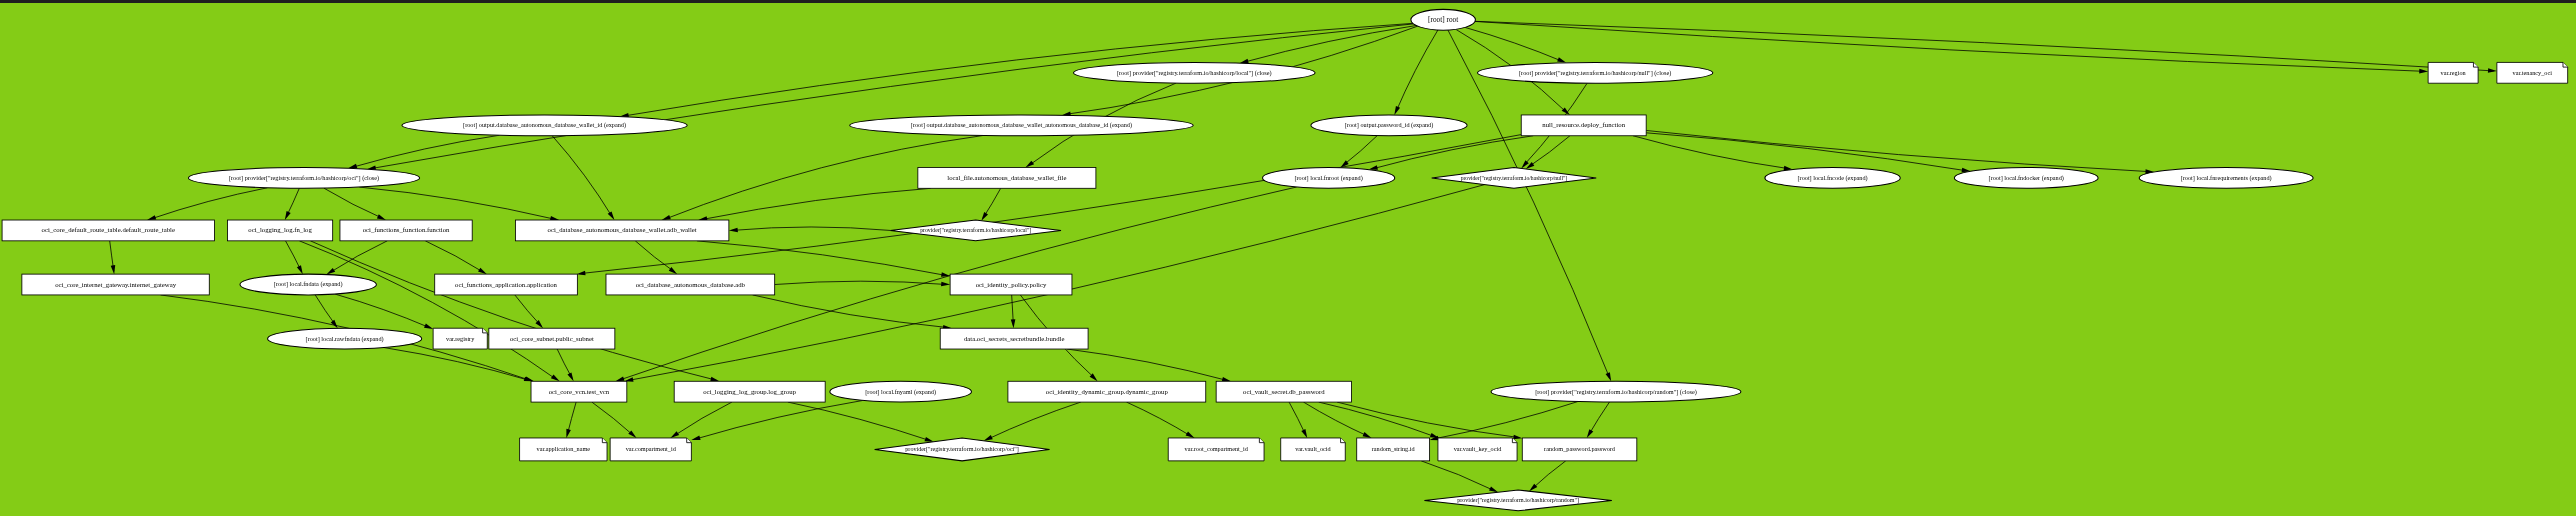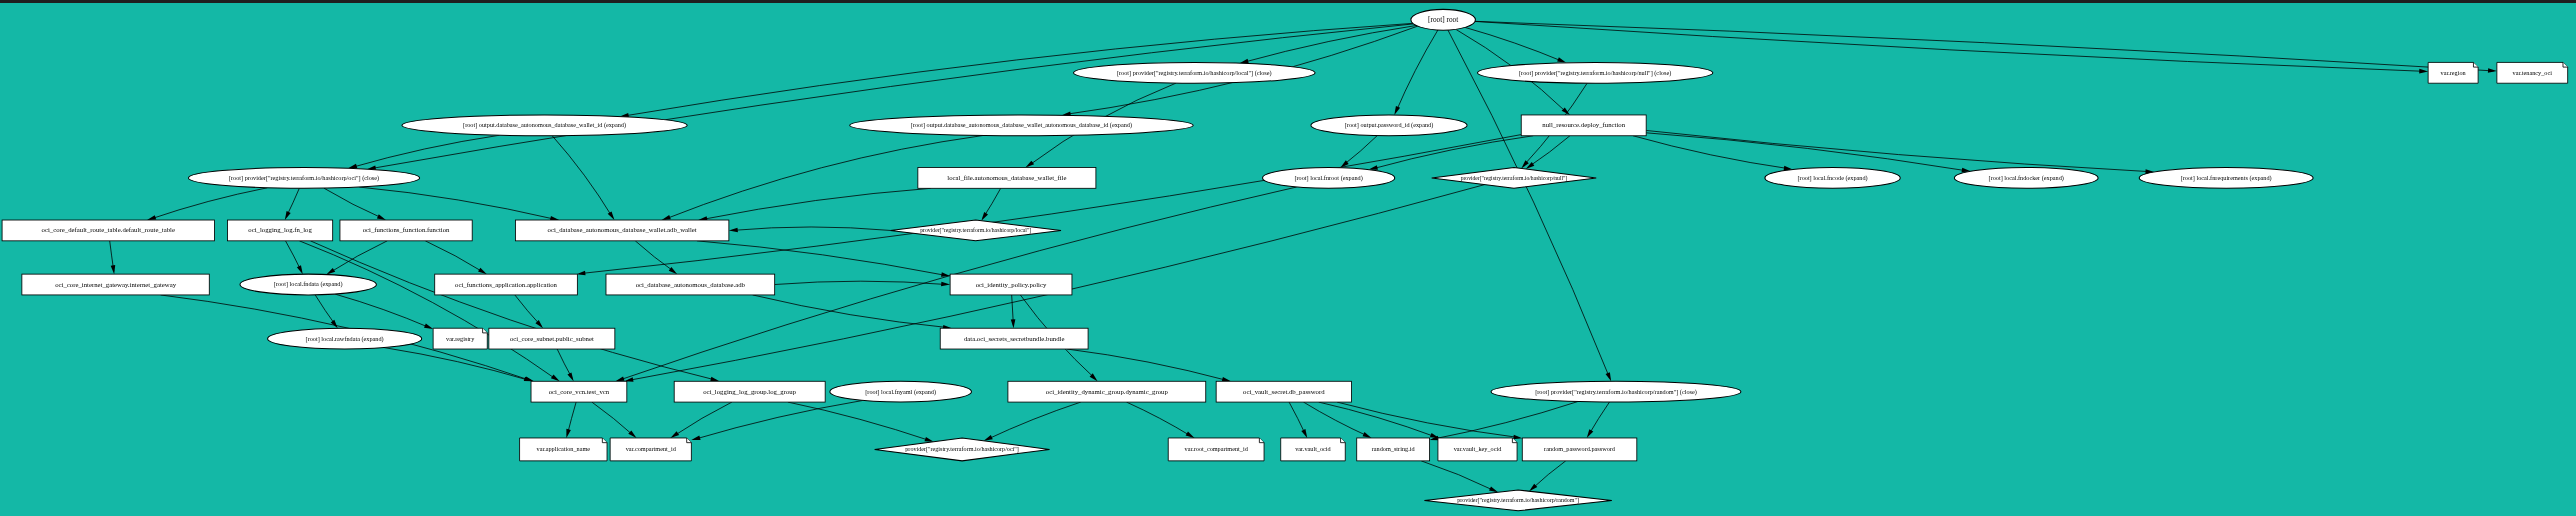--- a/index.html
+++ b/index.html
@@ -4,21 +4,21 @@
 <style>
   html, body {
     margin: 0;
     padding: 0;
     background: #ffffff;
   }
   #graph-root {
     position: relative;
     width: 2576px;
     height: 516px;
-    background: #14b8a6;
+    background: #84cc16;
     overflow: hidden;
     font-family: "Liberation Serif", serif;
   }
   svg.graph-canvas {
     display: block;
     width: 2576px;
     height: 516px;
   }
   .node-shape {
     fill: #ffffff;

